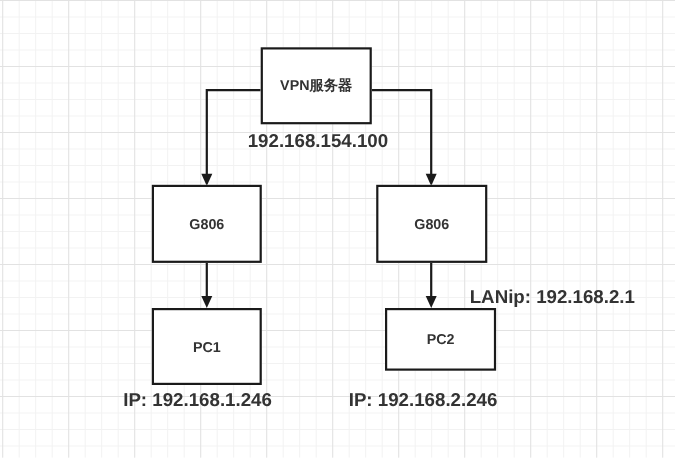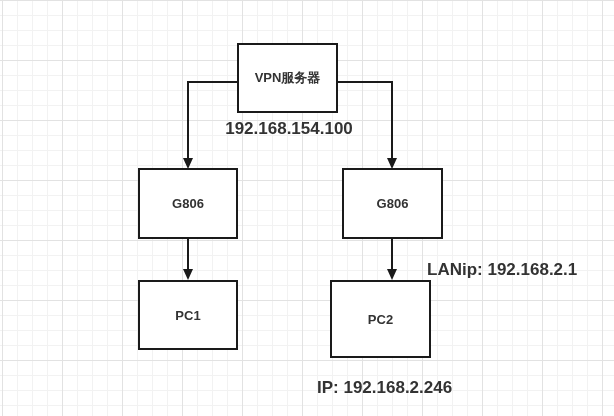--- a/index.html
+++ b/index.html
@@ -39,35 +39,35 @@
     justify-content: center;
     font-size: 13px;
     color: #333333;
     cursor: default;
     white-space: nowrap;
   }
   .node-vpn    { left: 237px; top: 43px;  width: 101px; height: 70px; }
   .node-g806-l { left: 138px; top: 168px; width: 100px; height: 71px; }
   .node-g806-r { left: 342px; top: 168px; width: 101px; height: 71px; }
   .node-pc1    { left: 138px; top: 280px; width: 100px; height: 70px; }
-  .node-pc2    { left: 330px; top: 280px; width: 101px; height: 78px; }
+  .node-pc2    { left: 350px; top: 280px; width: 101px; height: 57px; }
   .lbl {
     position: absolute;
     font-size: 17px;
     color: #333333;
     white-space: nowrap;
     line-height: 16px;
   }
   .lbl-vpn-ip   { left: 289px; top: 121px; transform: translateX(-50%); }
   .lbl-vpnip-l  { left: 27px;  top: 148px; }
   .lbl-vpnip-r  { left: 407px; top: 148px; }
   .lbl-lanip-l  { left: 57px;  top: 240px; }
   .lbl-lanip-r  { left: 427px; top: 232px; margin-top: 30px; }
   .lbl-ip-pc1   { left: 112px; top: 356px; }
-  .lbl-ip-pc2   { left: 317px; top: 356px; margin-top: 24px; }
+  .lbl-ip-pc2   { left: 317px; top: 356px; }
 </style>
 </head>
 <body>
 
 <div class="canvas">
 
   <svg class="edges" viewBox="0 0 614 416" xmlns="http://www.w3.org/2000/svg">
 
     <g>
       <path d="M237 82 H188 V159" fill="none" stroke="#1a1a1a" stroke-width="2"></path>
@@ -110,16 +110,17 @@
     <span>PC2</span>
   </div>
 
   <div class="lbl lbl-vpn-ip">192.168.154.100</div>
 
 
 
 
   <div class="lbl lbl-lanip-r">LANip:&nbsp;192.168.2.1</div>
 
+  <div class="lbl lbl-ip-pc1">IP:&nbsp;192.168.1.246</div>
 
   <div class="lbl lbl-ip-pc2">IP:&nbsp;192.168.2.246</div>
 
 </div>
 
 </body></html>

